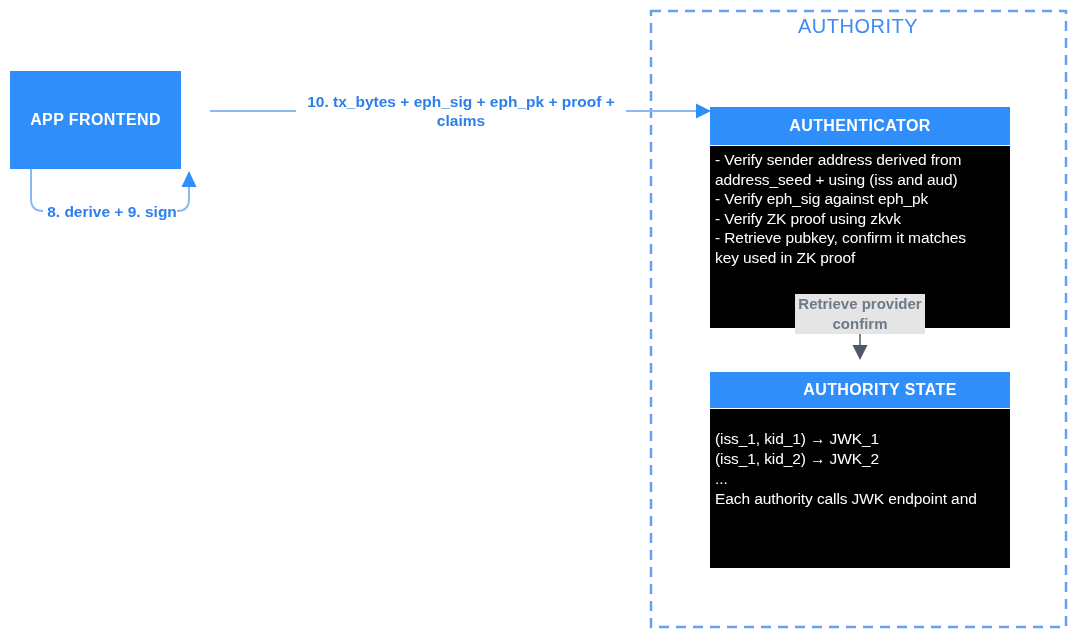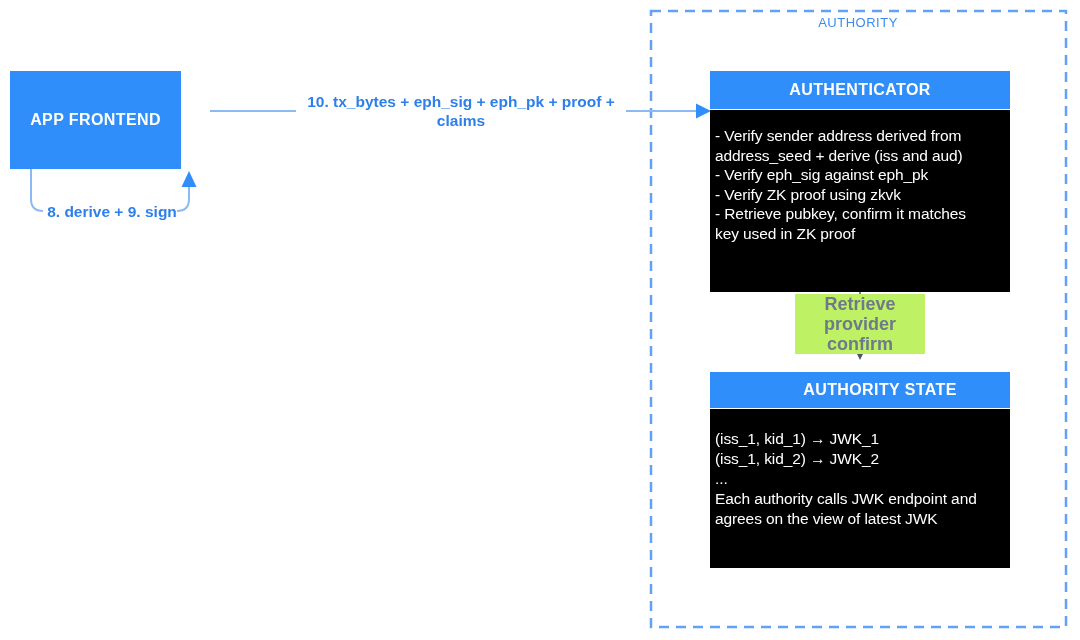--- a/index.html
+++ b/index.html
@@ -54,60 +54,60 @@
   .node-header {
     background: var(--node-blue, #2f8efa);
     color: #ffffff;
     display: flex;
     align-items: center;
     justify-content: center;
     font-size: 16px;
     font-weight: 600;
     letter-spacing: 0.4px;
   }
-  #authenticator .node-header { height: 38px; }
+  #authenticator .node-header { height: 38px; margin-top: 36px; }
   #authority-state .node-header { height: 36px; padding-left: 40px; }
 
   .node-body {
     background: var(--node-black, #000000);
     color: #ffffff;
     margin-top: 1px;
     font-size: 15.5px;
     font-weight: 500;
     letter-spacing: -0.1px;
     box-sizing: border-box;
   }
-  #authenticator .node-body { height: 182px; padding: 16px 5px 0 5px; line-height: 19.5px; }
+  #authenticator .node-body { height: 182px; padding: 4px 5px 0 5px; line-height: 19.5px; }
   #authority-state .node-body { height: 159px; padding: 20px 5px 0 5px; line-height: 20px; }
   .body-line { white-space: nowrap; }
 
   .edge-label {
     position: absolute;
     z-index: 3;
     text-align: center;
     color: var(--accent-text-blue, #2d7fec);
     font-size: 15.5px;
     line-height: 19px;
     font-weight: bold;
   }
   #tx-label { left: 296px; top: 92px; width: 330px; background: #ffffff; }
   #derive-sign-label { left: 40px; top: 202px; width: 144px; white-space: nowrap; }
   #retrieve-label {
     left: 795px; top: 294px; width: 130px;
-    background: #bef264;
+    background: #e5e5e5;
     color: var(--gray-text, #6e7a87);
-    font-size: 18px;
+    font-size: 15px;
     line-height: 20px;
   }
   #authority-group-label {
     position: absolute;
     left: 650px; top: 15px; width: 416px;
     text-align: center;
     color: var(--authority-label-blue, #3e8bf2);
-    font-size: 13px;
+    font-size: 20px;
     letter-spacing: 0.5px;
     z-index: 2;
   }
 </style>
 </head>
 <body>
 
 <div id="canvas">
 
   <svg id="connector-layer" viewBox="0 0 1080 640" xmlns="http://www.w3.org/2000/svg">
@@ -136,21 +136,21 @@
   </div>
 
   <div id="derive-sign-label" class="edge-label">8. derive + 9. sign</div>
 
   <div id="authenticator" class="node">
     <div class="node-header">
       <span>AUTHENTICATOR</span>
     </div>
     <div class="node-body">
       <div class="body-line">- Verify sender address derived from</div>
-      <div class="body-line">address_seed + derive (iss and aud)</div>
+      <div class="body-line">address_seed + using (iss and aud)</div>
       <div class="body-line">- Verify eph_sig against eph_pk</div>
       <div class="body-line">- Verify ZK proof using zkvk</div>
       <div class="body-line">- Retrieve pubkey, confirm it matches</div>
       <div class="body-line">key used in ZK proof</div>
     </div>
   </div>
 
   <div id="retrieve-label" class="edge-label">
     <div class="label-line">Retrieve provider</div>
     <div class="label-line">confirm</div>
@@ -158,17 +158,16 @@
 
   <div id="authority-state" class="node">
     <div class="node-header">
       <span>AUTHORITY STATE</span>
     </div>
     <div class="node-body">
       <div class="body-line">(iss_1, kid_1) → JWK_1</div>
       <div class="body-line">(iss_1, kid_2) → JWK_2</div>
       <div class="body-line">...</div>
       <div class="body-line">Each authority calls JWK endpoint and</div>
-      <div class="body-line">agrees on the view of latest JWK</div>
     </div>
   </div>
 
 </div>
 
 </body></html>

